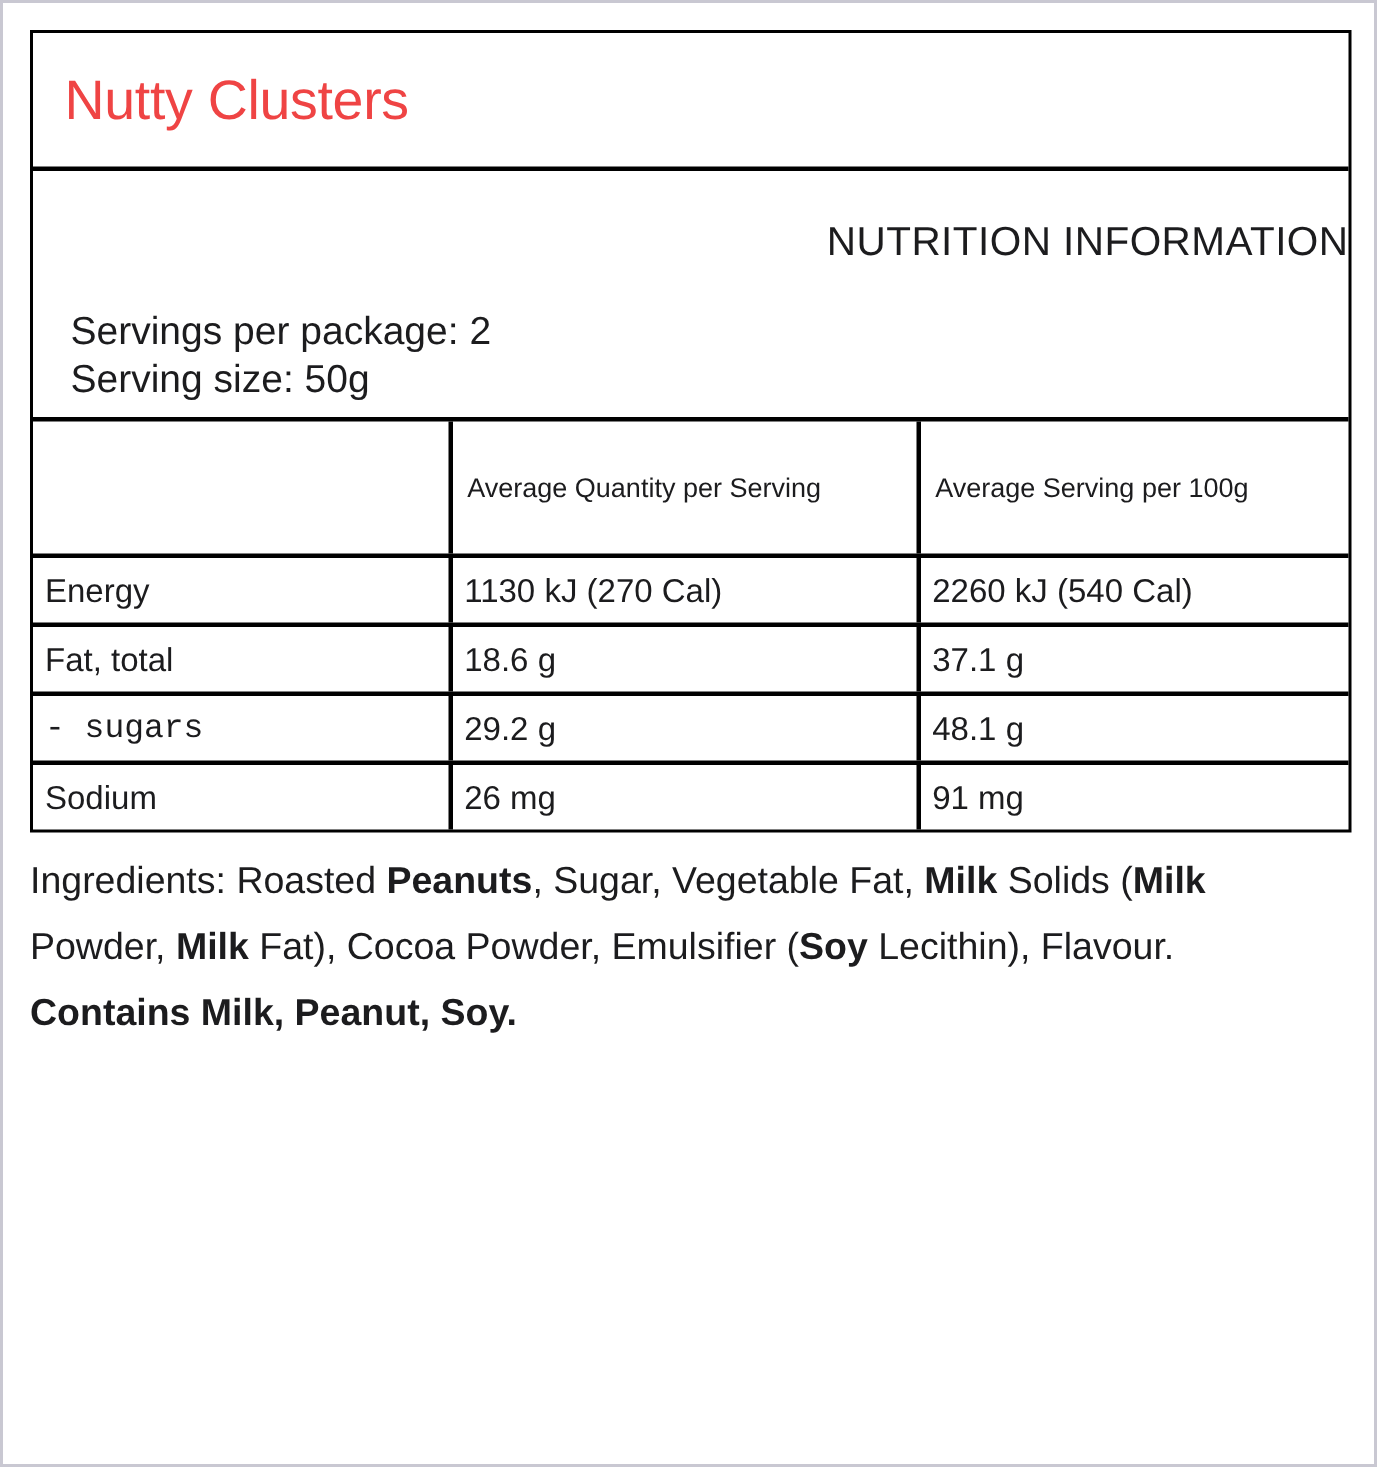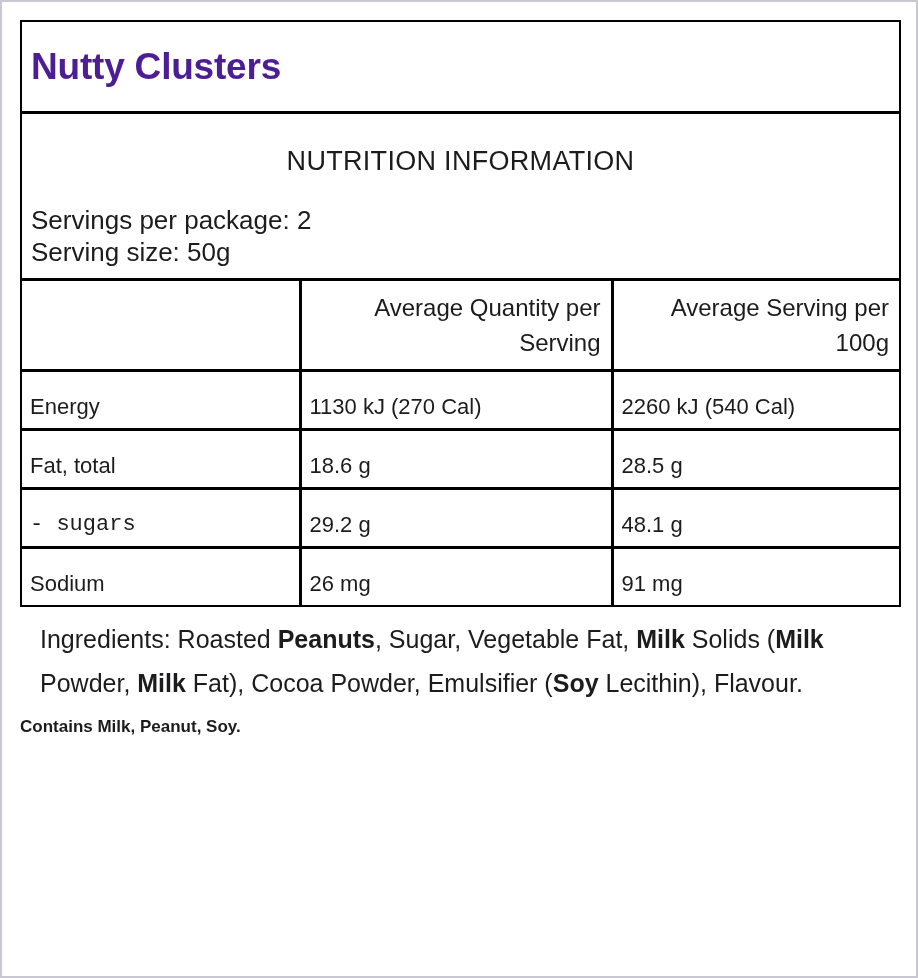--- a/index.html
+++ b/index.html
@@ -30,105 +30,104 @@
     }
     .title-row {
       height: 92px;
       border-bottom: 3px solid #000;
       box-sizing: border-box;
       display: flex;
       align-items: center;
       padding-left: 9px;
     }
     .title-row h1 {
-      margin: 0;
+      margin: 12px;
       font-size: 37px;
-      font-weight: bold;
+      font-weight: normal;
       letter-spacing: -0.2px;
-      color: #4c1d95;
+      color: #ef4444;
     }
     .info-section {
       border-bottom: 3px solid #000;
       box-sizing: border-box;
       height: 167px;
       position: relative;
     }
     .info-heading {
       position: absolute;
       top: 32px;
       left: 0;
       right: 0;
-      text-align: center;
+      text-align: right;
       font-size: 27px;
       font-weight: normal;
       letter-spacing: 0.3px;
       color: #1c1c1e;
     }
     .serving-lines {
       position: absolute;
-      left: 9px;
+      left: 25px;
       top: 90px;
       font-size: 26px;
       line-height: 32px;
       color: #1c1c1e;
     }
     table.nutrition {
       border-collapse: collapse;
       width: 100%;
       table-layout: fixed;
       font-size: 22px;
       color: #1c1c1e;
     }
     table.nutrition col.c1 { width: 278px; }
     table.nutrition col.c2 { width: 312px; }
     table.nutrition col.c3 { width: auto; }
     table.nutrition th,
     table.nutrition td {
-      padding: 13px 0 0 8px;
+      padding: 0 0 0 8px;
       text-align: left;
       vertical-align: middle;
       font-weight: normal;
     }
     table.nutrition th + th,
     table.nutrition td + td {
       border-left: 3px solid #000;
     }
     table.nutrition tr.header-row th {
       height: 88px;
-      text-align: right;
+      text-align: left;
       padding: 0 10px;
       line-height: 35px;
-      font-size: 24px;
+      font-size: 18px;
     }
     table.nutrition tr.body-row td {
       height: 43px;
     }
     table.nutrition tr.sep td,
     table.nutrition tr.header-row th {
       border-bottom: 3px solid #000;
     }
     table.nutrition tr.last-row td {
       border-bottom: none;
     }
     .sub-indent {
       padding-left: 16px;
       font-family: Liberation Mono, monospace;
     }
     .ingredients {
       margin-top: 10px;
       font-size: 25px;
       line-height: 44px;
       color: #1c1c1e;
-      margin-left: 20px;
     }
     .ingredients b {
       font-weight: bold;
     }
     .allergens {
-      font-size: 17px;
+      font-size: 25px;
       font-weight: bold;
       line-height: 44px;
       color: #1c1c1e;
     }
   </style>
 </head>
 <body>
 
 <div class="panel">
   <div class="label-box">
@@ -157,21 +156,21 @@
         <th>Average Serving per 100g</th>
       </tr>
       <tr class="body-row sep">
         <td>Energy</td>
         <td>1130 kJ (270 Cal)</td>
         <td>2260 kJ (540 Cal)</td>
       </tr>
       <tr class="body-row sep">
         <td>Fat, total</td>
         <td>18.6 g</td>
-        <td>28.5 g</td>
+        <td>37.1 g</td>
       </tr>
       <tr class="body-row sep">
         <td class="sub-indent">- sugars</td>
         <td>29.2 g</td>
         <td>48.1 g</td>
       </tr>
       <tr class="body-row last-row">
         <td>Sodium</td>
         <td>26 mg</td>
         <td>91 mg</td>

